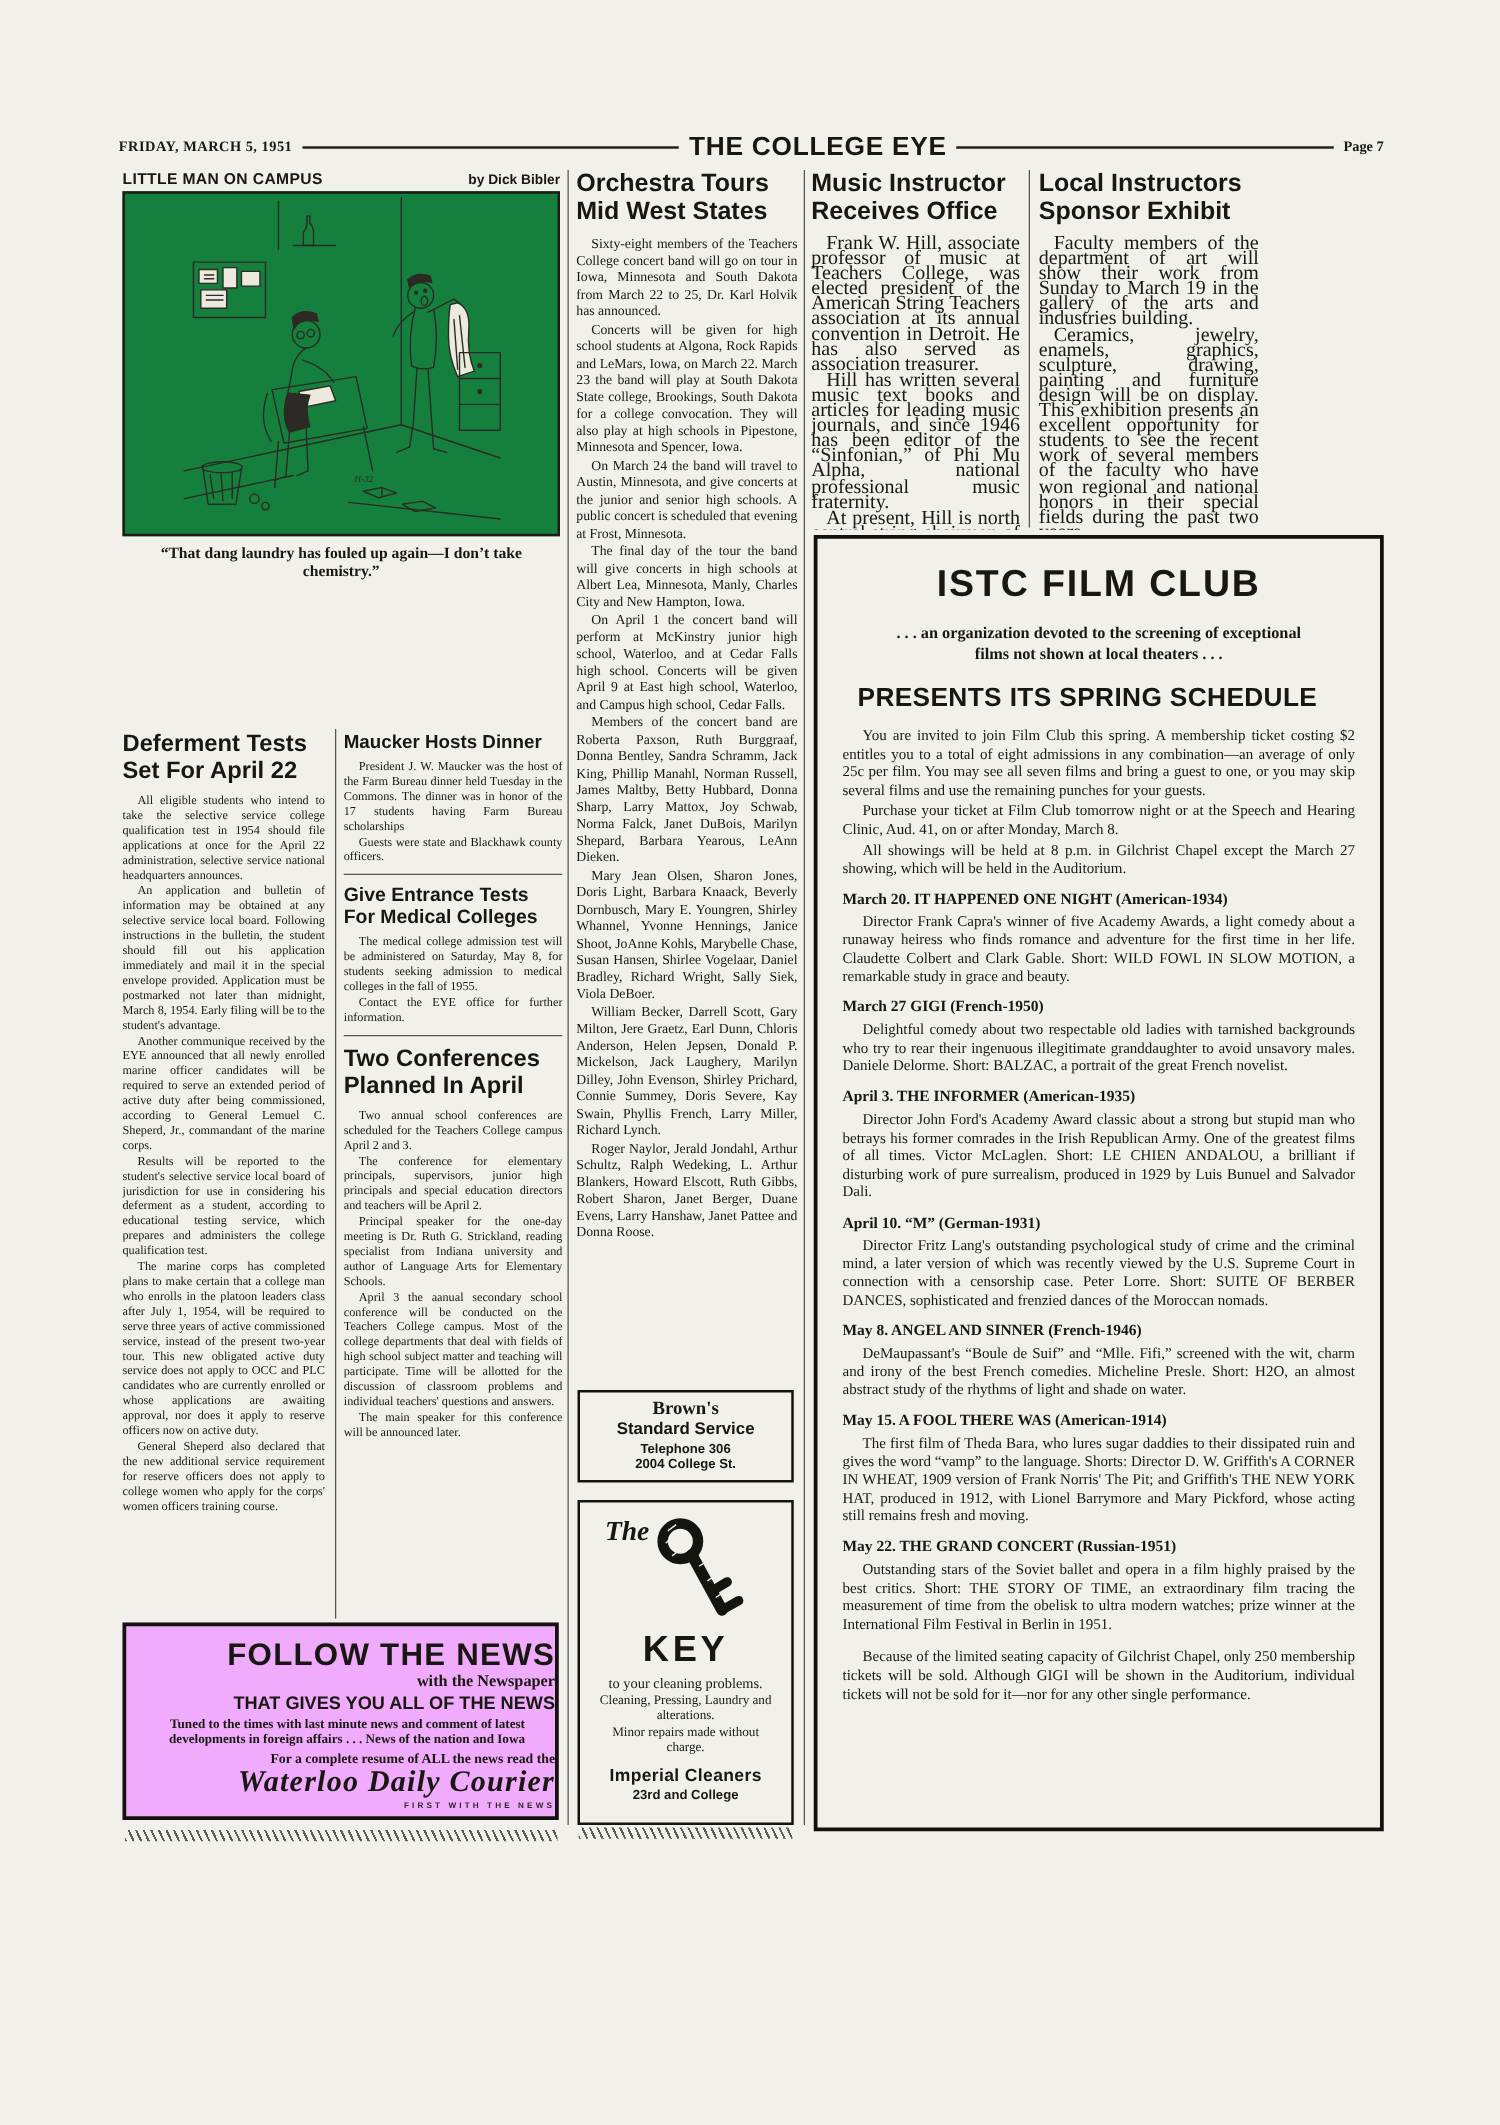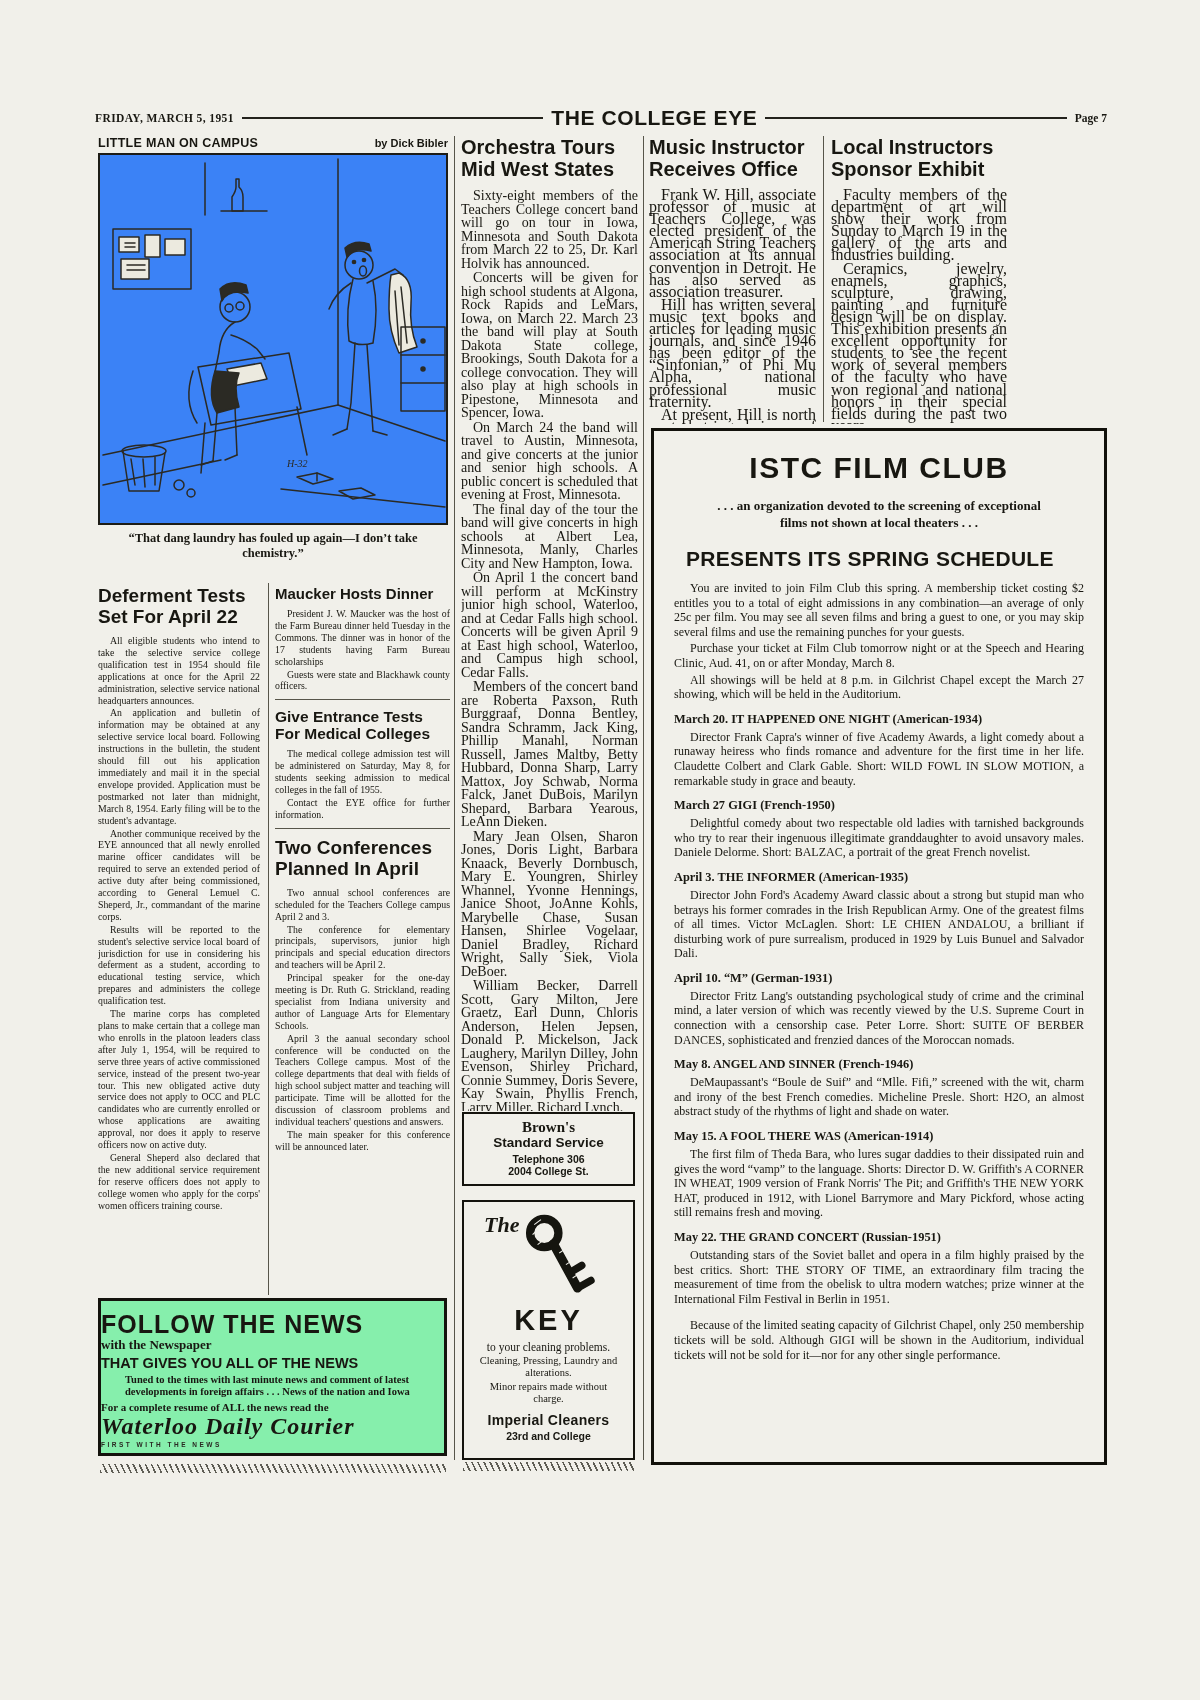--- a/index.html
+++ b/index.html
@@ -18,50 +18,50 @@
   .vrule { position:absolute; width:1px; background:#57554a; }
   .vr1 { left:454px; top:136px; height:1324px; }
   .vr2 { left:643px; top:136px; height:1324px; }
   .vr3 { left:823px; top:136px; height:286px; }
 
   
   .comic { position:absolute; left:98px; top:136px; width:350px; }
   .comic-head { display:flex; justify-content:space-between; align-items:baseline; }
   .comic-title { font:bold 12.5px "Liberation Sans", sans-serif; letter-spacing:.3px; }
   .comic-by { font:bold 11px "Liberation Sans", sans-serif; }
-  .comic-frame { margin-top:3px; height:372px; border:2px solid #1d1c16; background:#3b82f6; }
+  .comic-frame { margin-top:3px; height:276px; border:2px solid #1d1c16; background:#15803d; }
   .comic-frame svg { display:block; width:100%; height:100%; }
   .comic-caption { margin:6px 12px 0; text-align:center; font:bold 12.5px/15px "Liberation Serif", serif; }
 
   
   .left-cols { position:absolute; left:98px; top:583px; width:352px; height:712px; display:flex; overflow:hidden; }
   .colA { width:170px; padding-right:8px; }
   .colB { flex:1; border-left:1px solid #57554a; padding-left:6px; }
   .head-lg { font:bold 19px/21px "Liberation Sans", sans-serif; margin:2px 0 8px; }
   .head-lg span { display:block; }
   .head-md { font:bold 15px/17px "Liberation Sans", sans-serif; margin:2px 0 6px; }
   .head-md2 { font:bold 15.5px/17px "Liberation Sans", sans-serif; margin:2px 0 6px; }
   .head-md2 span { display:block; }
   .para { font:9.8px/11.9px "Liberation Serif", serif; text-align:justify; text-indent:12px; margin:0 0 1px; hyphens:auto; }
   .sec.ruled { border-top:1px solid #57554a; margin-top:7px; padding-top:6px; }
 
   
   .follow-ad { position:absolute; left:98px; top:1298px; width:349px; height:158px; border:3px solid #14130d;
-               text-align:left; padding-top:9px; background:#86efac; }
+               text-align:right; padding-top:9px; background:#f0abfc; }
   .fa-headline { font:bold 25px "Liberation Sans", sans-serif; letter-spacing:1px; }
   .fa-sub { font:bold 13px "Liberation Serif", serif; margin-top:-2px; }
   .fa-line2 { font:bold 14.5px "Liberation Sans", sans-serif; margin-top:2px; }
   .fa-body { font:bold 10.5px/11.8px "Liberation Serif", serif; width:86%; margin:3px auto 0; }
   .fa-lead { font:bold 11px "Liberation Serif", serif; margin-top:3px; }
   .fa-paper { font:italic bold 24px "Liberation Serif", serif; margin-top:0px; letter-spacing:1px; }
   .fa-slogan { font:bold 6.5px "Liberation Sans", sans-serif; letter-spacing:2.5px; margin-top:1px; color:#2a2922; }
 
   
   .orchestra { position:absolute; left:461px; top:136px; width:177px; height:975px; overflow:hidden; }
-  .orchestra .para { font-size:14px; line-height:13.5px; }
+  .orchestra .para { font-size:11px; line-height:13.5px; }
   .head-col { font:bold 20px/22px "Liberation Sans", sans-serif; margin:0 0 9px; }
   .head-col span { display:block; }
 
   .browns-ad { position:absolute; left:462px; top:1112px; width:173px; height:74px; border:2.5px solid #14130d;
                text-align:center; padding-top:5px; }
   .ba-name { font:bold 15px "Liberation Serif", serif; }
   .ba-service { font:bold 13.5px "Liberation Sans", sans-serif; margin-top:-1px; }
   .ba-phone { font:bold 10.5px "Liberation Sans", sans-serif; margin-top:3px; }
   .ba-addr { font:bold 10.5px "Liberation Sans", sans-serif; }
 

